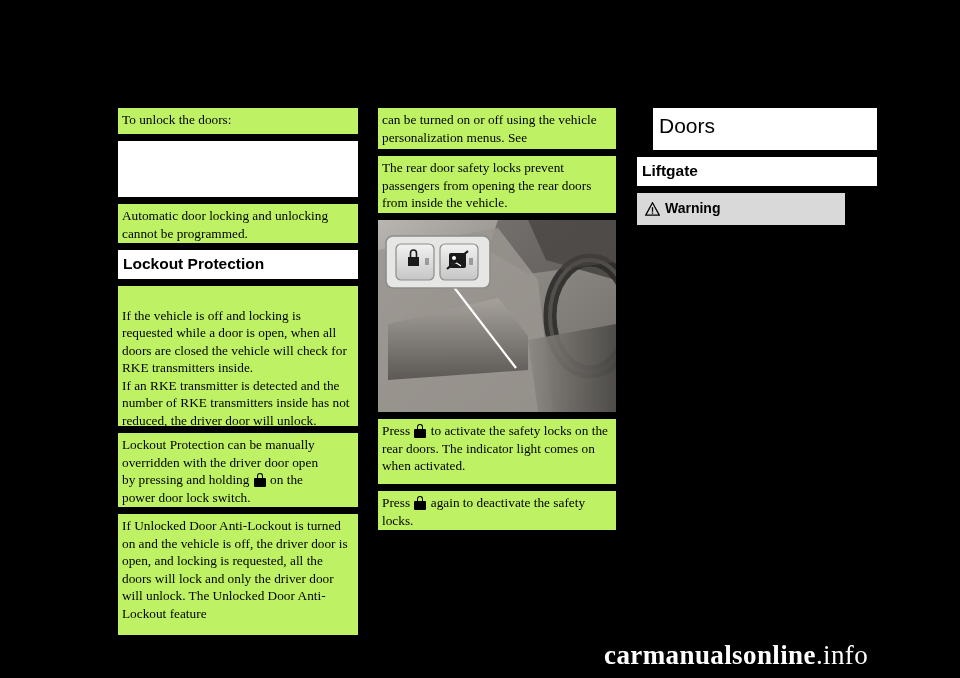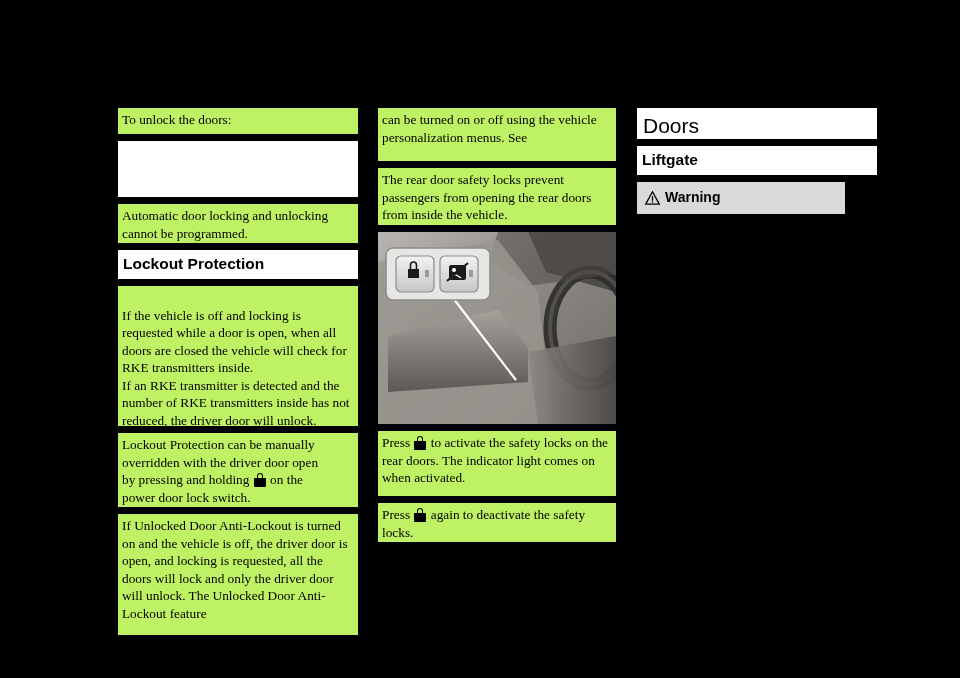--- a/index.html
+++ b/index.html
@@ -48,23 +48,24 @@
     padding: 4px 5px 5px 5px;
     margin-bottom: 7px;
     box-sizing: border-box;
   }
   .bigheading {
     background: #ffffff;
     color: #000000;
     font-family: "Liberation Sans", sans-serif;
     font-size: 21px;
     line-height: 27px;
-    padding: 4px 5px 0 6px;
-    margin-bottom: 7px;
-    box-sizing: border-box;
+    padding: 4px 5px 11px 6px;
+    margin-bottom: 7px;
+    box-sizing: border-box;
+    margin-left: 16px;
   }
   .warnbox {
     background: #d9d9d9;
     color: #000000;
     font-family: "Liberation Sans", sans-serif;
     font-weight: bold;
     font-size: 14px;
     line-height: 19px;
     padding: 6px 6px 7px 8px;
     margin-bottom: 19px;
@@ -172,21 +173,21 @@
     </div>
 
     <div class="block" style="height:121px;">
       <p>If Unlocked Door Anti-Lockout is turned on and the vehicle is off, the driver door is open, and locking is requested, all the doors will lock and only the driver door will unlock. The Unlocked Door Anti-Lockout feature</p>
     </div>
 
   </div>
 
   <div class="col col2" style="top:108px; width:238px;">
 
-    <div class="block" style="height:53px;">
+    <div class="block" style="height:41px;">
       <p>can be turned on or off using the vehicle personalization menus. See</p>
     </div>
 
 
     <div class="block" style="height:57px;">
       <p>The rear door safety locks prevent passengers from opening the rear doors from inside the vehicle.</p>
     </div>
 
     <div class="figure">
       <svg class="fig-svg" viewBox="0 0 238 192" preserveAspectRatio="none">
@@ -276,14 +277,17 @@
           <path d="M7.5 0.8 L14.3 13.2 L0.7 13.2 Z" fill="none" stroke="#000000" stroke-width="1.3"></path>
           <rect x="6.85" y="5.2" width="1.3" height="4.6" fill="#000000"></rect>
           <rect x="6.85" y="10.5" width="1.3" height="1.3" fill="#000000"></rect>
         </svg>
       </span>
       <span>Warning</span>
     </div>
 
   </div>
 
+  <div class="watermark">
+    <span class="b">carmanualsonline</span><span>.info</span>
+  </div>
 
 </div>
 
 </body></html>

